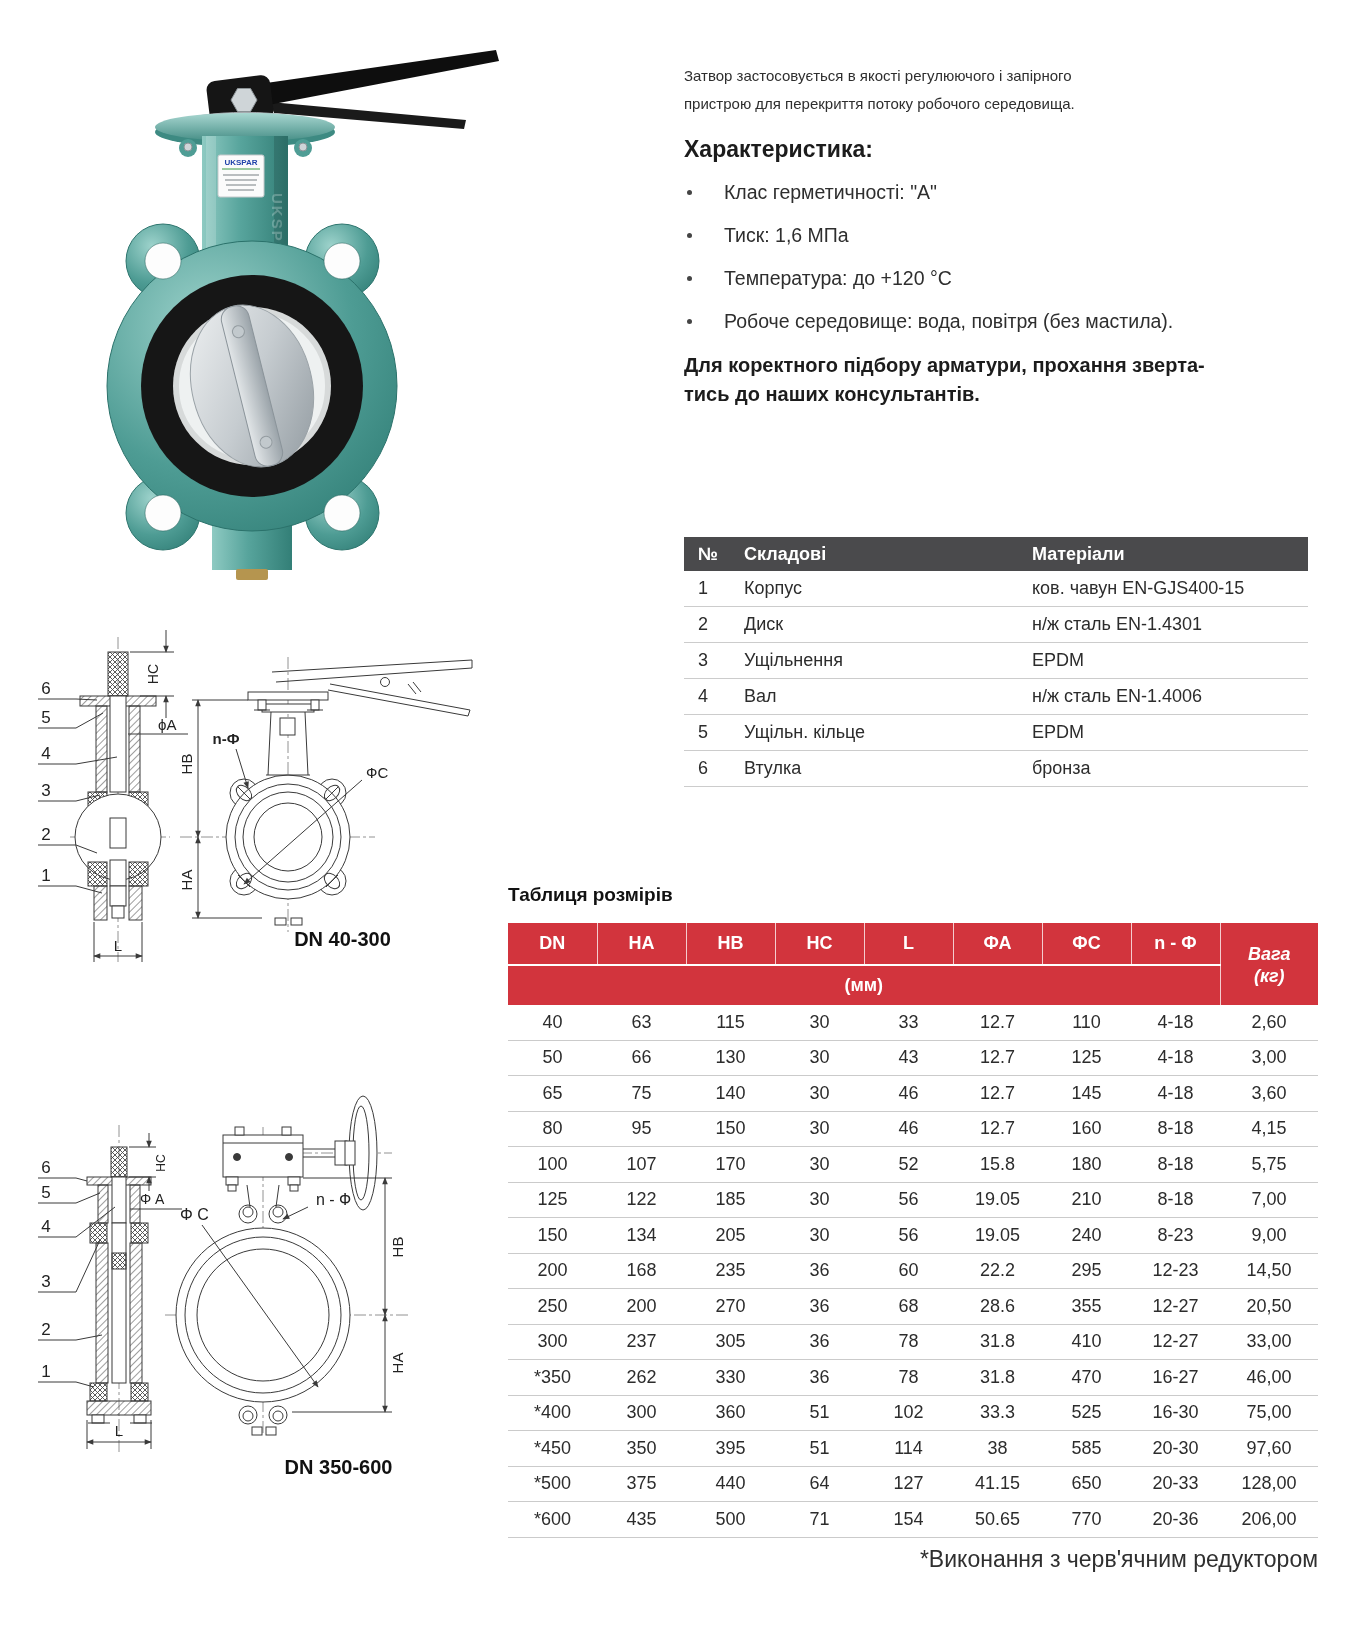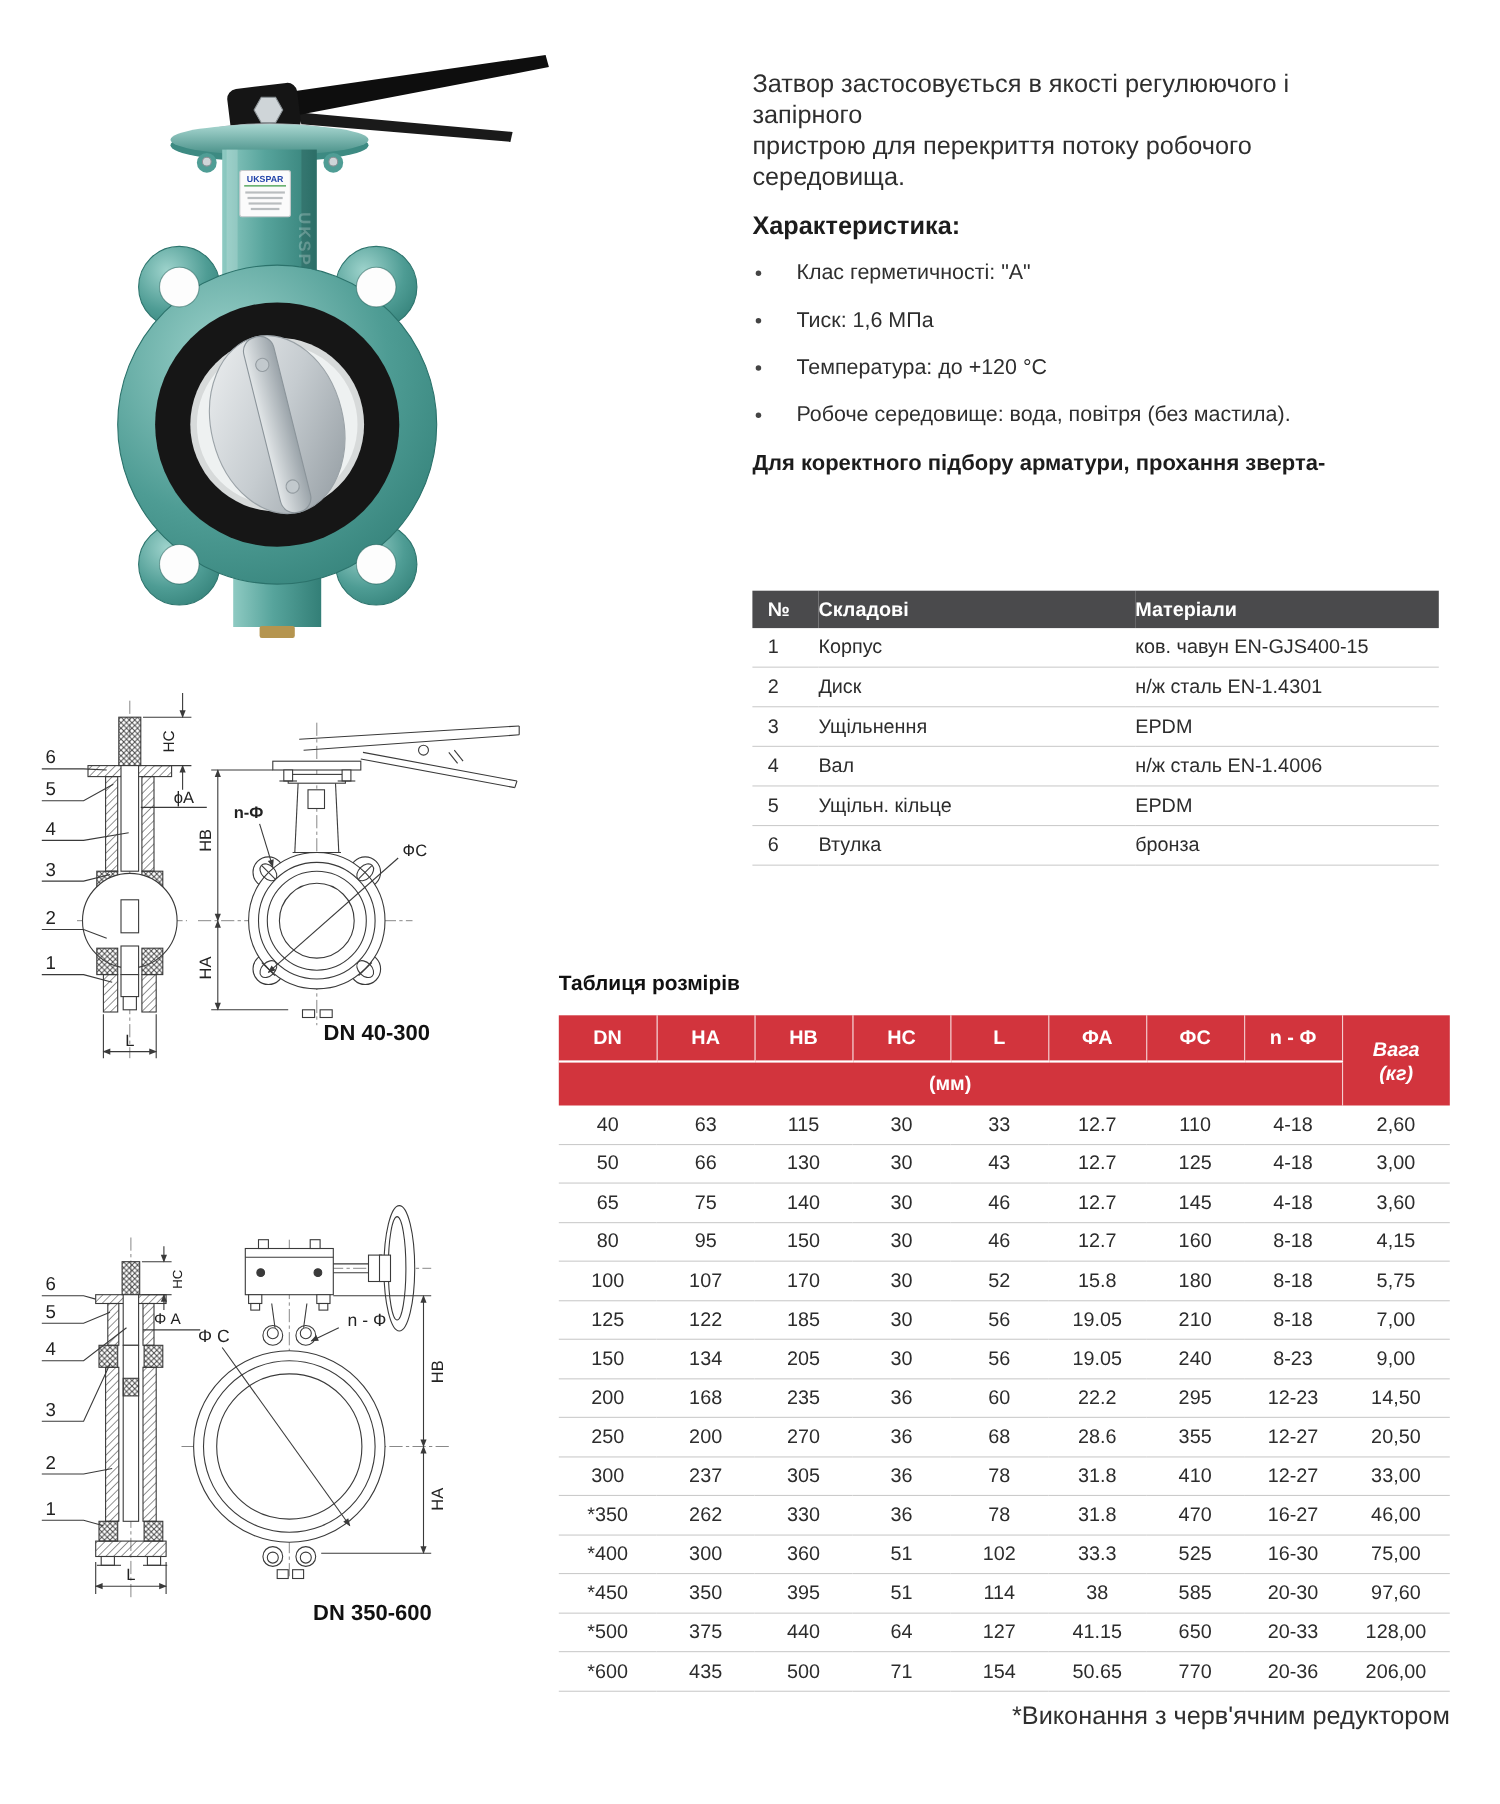--- a/index.html
+++ b/index.html
@@ -1,21 +1,21 @@
 <!DOCTYPE html>
 <html><head>
 <meta charset="utf-8">
 <style>
   html,body{margin:0;padding:0;background:#fff;}
   #page{position:relative;width:1364px;height:1640px;background:#fff;overflow:hidden;
         font-family:"Liberation Sans",sans-serif;color:#2c2c2c;}
   .abs{position:absolute;}
   
   #intro{left:684px;top:62px;width:592px;}
-  .lead-line{font-size:23px;line-height:28px;color:#2e2e2e;}
+  .lead-line{font-size:15px;line-height:28px;color:#2e2e2e;}
   .char-title{margin-top:18px;font-size:23px;font-weight:700;color:#1c1c1c;}
   ul.bullets{list-style:none;margin:16px 0 0 0;padding:0;}
   ul.bullets li{position:relative;padding-left:40px;font-size:19.5px;line-height:27px;margin-bottom:16px;color:#2e2e2e;}
   ul.bullets li .dot{position:absolute;left:3px;top:11px;width:5px;height:5px;border-radius:50%;background:#444;}
   .note-line{font-size:20px;font-weight:700;line-height:29px;color:#1c1c1c;}
   .note-wrap{margin-top:0;}
   
   #components{left:684px;top:537px;width:624px;}
   table.comp{border-collapse:collapse;table-layout:fixed;width:624px;}
   table.comp th{background:#4a4a4c;color:#fff;font-size:18px;font-weight:700;text-align:left;height:34px;padding:0;}
@@ -137,20 +137,21 @@
     <div class="lead-line">пристрою для перекриття потоку робочого середовища.</div>
     <div class="char-title">Характеристика:</div>
     <ul class="bullets">
       <li><span class="dot"></span><span>Клас герметичності: "А"</span></li>
       <li><span class="dot"></span><span>Тиск: 1,6 МПа</span></li>
       <li><span class="dot"></span><span>Температура: до +120 °С</span></li>
       <li><span class="dot"></span><span>Робоче середовище: вода, повітря (без мастила).</span></li>
     </ul>
     <div class="note-wrap">
       <div class="note-line">Для коректного підбору арматури, прохання зверта-</div>
+      <div class="note-line">тись до наших консультантів.</div>
     </div>
   </div>
 
   <div id="components" class="abs">
     <table class="comp">
       <colgroup>
           <col style="width:60px">
           <col style="width:288px">
           <col style="width:276px">
         </colgroup>

